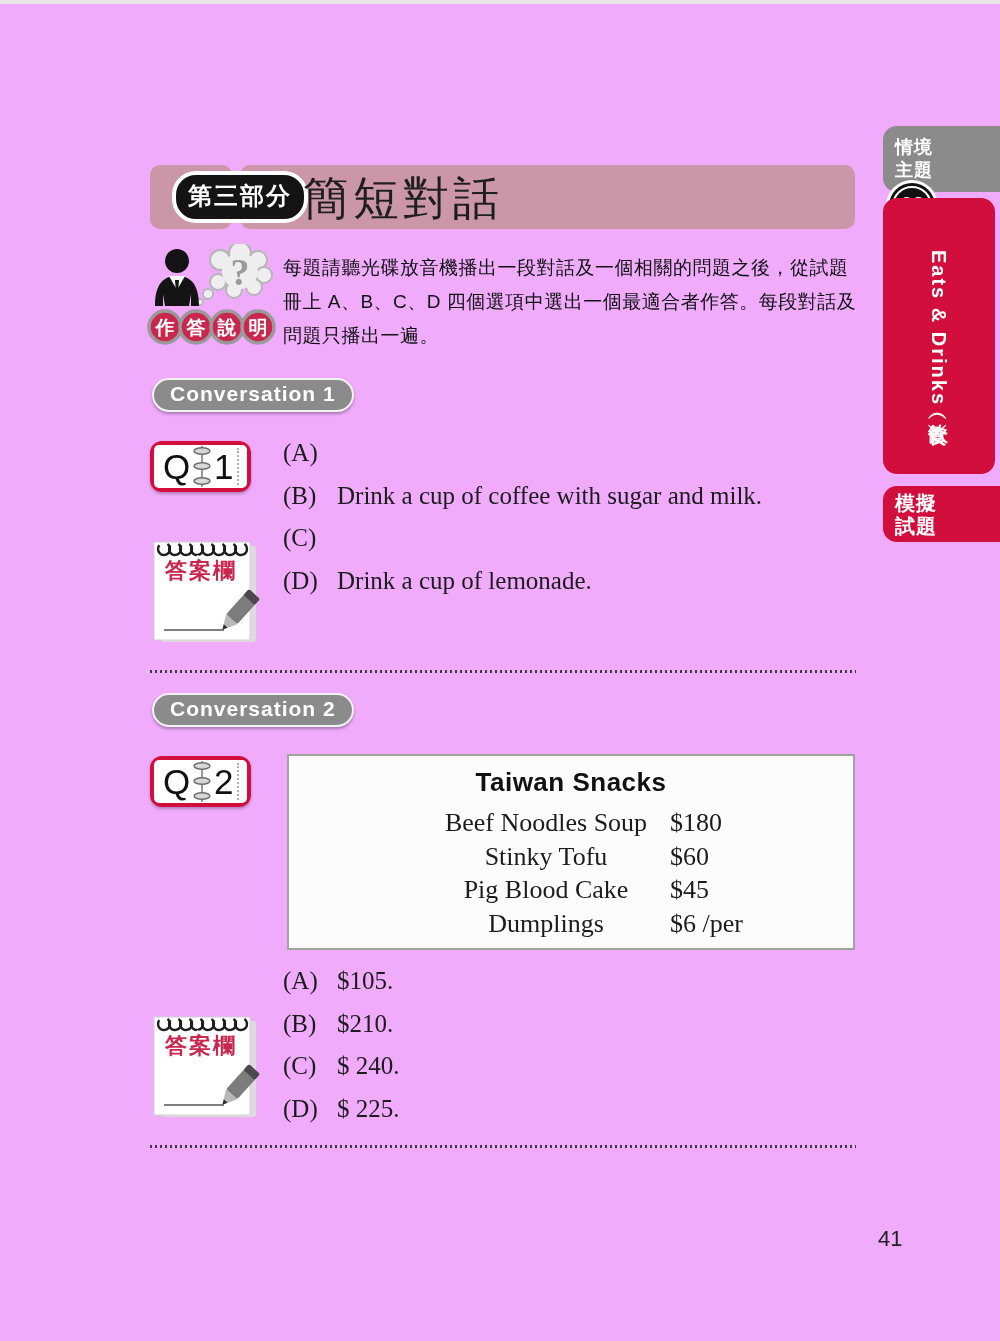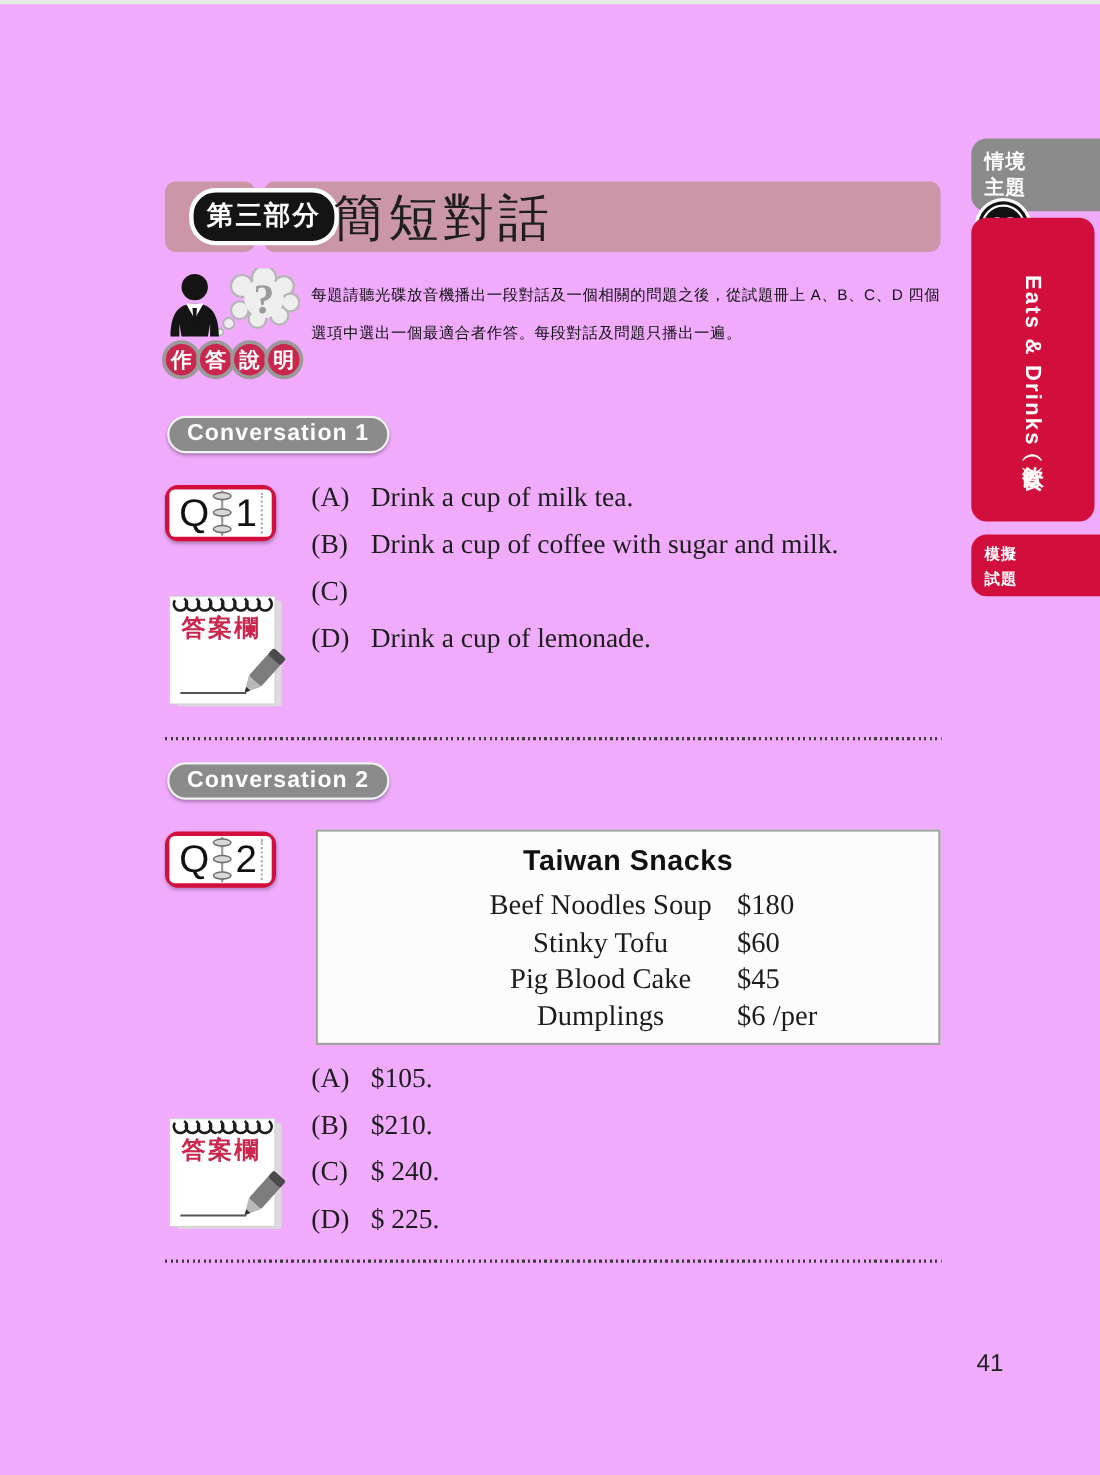--- a/index.html
+++ b/index.html
@@ -31,21 +31,21 @@
     display:flex; justify-content:center;
     box-sizing:border-box; padding-top:52px;
   }
   .tab-unit .vtext {
     writing-mode:vertical-rl; text-orientation:mixed;
     color:#fff; font-weight:bold; font-size:20px; letter-spacing:2px;
   }
   .tab-mock {
     position:absolute; left:883px; top:482px; width:117px; height:56px;
     background:#d20f3c; border-radius:14px 0 0 14px;
-    color:#fff; font-weight:bold; font-size:14px; line-height:23px;
+    color:#fff; font-weight:bold; font-size:20px; line-height:23px;
     padding:6px 0 0 12px; box-sizing:border-box; letter-spacing:1px;
   }
   
   .banner-left {
     position:absolute; left:150px; top:161px; width:82px; height:64px;
     background:#ca96a8; border-radius:10px;
   }
   .banner-main {
     position:absolute; left:240px; top:161px; width:615px; height:64px;
     background:#ca96a8; border-radius:10px;
@@ -57,21 +57,21 @@
     padding:5px 12px 7px; z-index:2;
   }
   .main-title {
     position:absolute; left:303px; top:164px; height:60px; line-height:60px;
     font-size:46px; font-weight:normal; color:#1e1e1e; letter-spacing:4px; z-index:2;
   }
   
   .instr-icons { position:absolute; left:146px; top:240px; }
   .instr-text {
     position:absolute; left:283px; top:247px; width:578px;
-    font-size:14px; line-height:34px; color:#111; letter-spacing:0.5px;
+    font-size:19px; line-height:34px; color:#111; letter-spacing:0.5px;
   }
   
   .conv-pill {
     position:absolute; background:#8b8b8b; border:2px solid #f2f2f2;
     border-radius:18px; box-shadow:0 2px 3px rgba(0,0,0,.3);
     color:#fff; font-weight:bold; font-size:21px; letter-spacing:1px;
     padding:2px 16px 4px;
   }
   
   .qbadge {
@@ -108,21 +108,21 @@
   .menu-items { margin:8px 0 0 133px; font-family:"Liberation Serif", serif; font-size:26px; }
   .menu-row { display:flex; line-height:33.5px;text-align:center; }
   .menu-name { width:248px; flex:none; }
   
   .notepad { position:absolute; }
   .dotline {
     position:absolute; left:150px; width:706px; height:3px;
     background:repeating-linear-gradient(90deg,#3c3c3c 0 2px, transparent 2px 5px);
   }
   .page-num {
-    position:absolute; left:878px; top:1222px; width:44px; text-align:center;
+    position:absolute; left:878px; top:1222px; width:44px; 
     font-size:22px; color:#222;
   }
 </style>
 </head>
 <body>
 
 <div class="page">
 
   <div class="tab-context">
     <div>情境</div>
@@ -199,21 +199,20 @@
         <ellipse cx="12" cy="36" rx="8" ry="3.2" fill="#d8d8d8" stroke="#6e6e6e" stroke-width="1.4"></ellipse>
       </svg>
       <span class="qnum">1</span>
       <div class="pageedge"></div>
     </div>
   </div>
 
   <div class="opt-list" style="left:283px; top:435px;">
     <div class="opt-row">
       <span class="opt-letter">(A)</span>
-      <span>Drink a cup of milk tea.</span>
     </div>
     <div class="opt-row">
       <span class="opt-letter">(B)</span>
       <span>Drink a cup of coffee with sugar and milk.</span>
     </div>
     <div class="opt-row">
       <span class="opt-letter">(C)</span>
     </div>
     <div class="opt-row">
       <span class="opt-letter">(D)</span>

